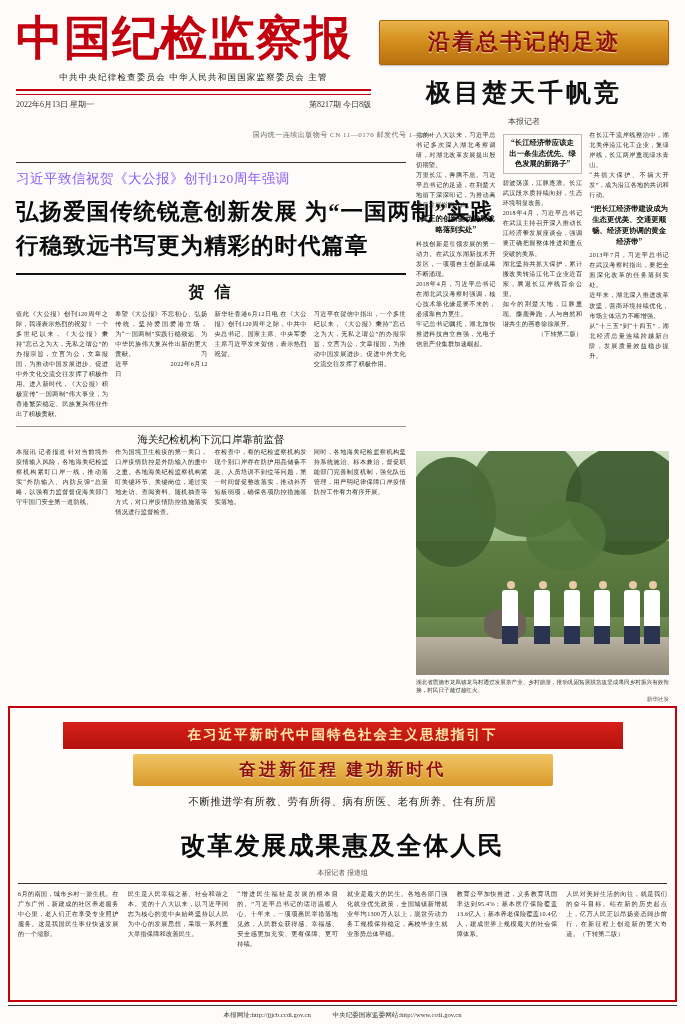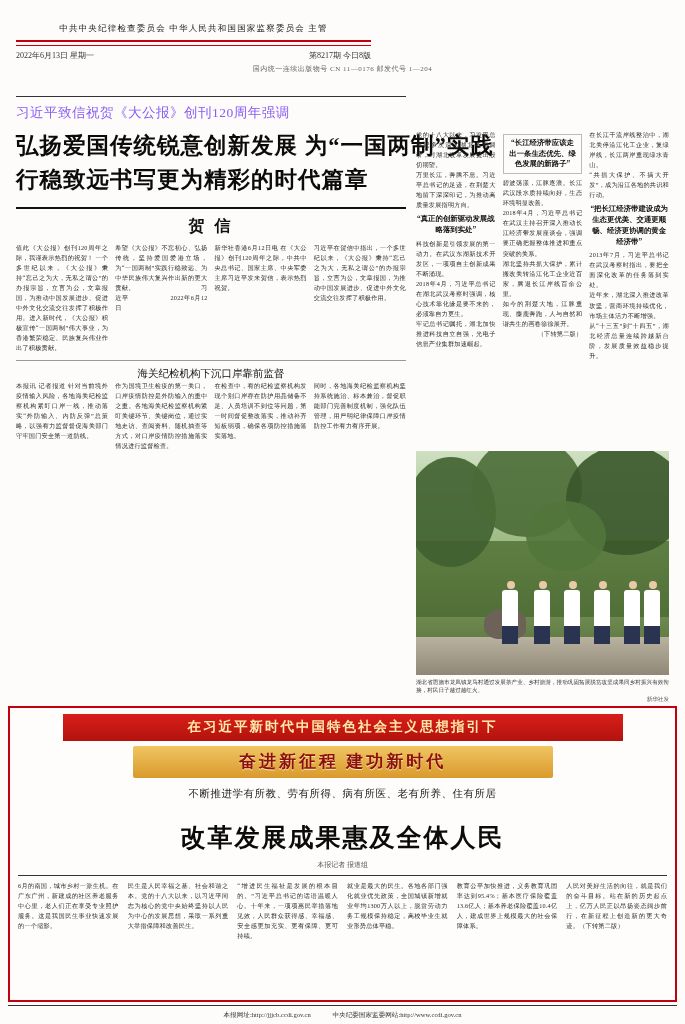--- a/index.html
+++ b/index.html
@@ -226,21 +226,21 @@
   
   .feature{
     position:absolute;
     left:8px;
     top:706px;
     width:669px;
     height:296px;
     border:2px solid #c3000d;
     background:#fffdfb;
     box-sizing:border-box;
-    padding:6px 8px;
+    padding:14px 8px;
   }
   .feat-banner{
     margin:0 auto;
     width:560px;
     background:linear-gradient(180deg,#d81f1a 0%,#b3120d 100%);
     text-align:center;
     padding:4px 0 5px 0;
     position:relative;
   }
   .feat-banner-text{
@@ -311,28 +311,36 @@
     border-top:1px solid #333;
   }
 </style>
 </head>
 <body>
 
 <div class="page">
 
   <div class="masthead">
     <div class="mast-left">
+      <div class="paper-title">中国纪检监察报</div>
       <div class="paper-sub">中共中央纪律检查委员会  中华人民共和国国家监察委员会  主管</div>
       <div class="mast-rule"></div>
       <div class="mast-info">
         <span>2022年6月13日  星期一</span>
         <span>第8217期  今日8版</span>
       </div>
     </div>
 
+    <div class="mast-right">
+      <div class="banner">
+        <div class="banner-text">沿着总书记的足迹</div>
+      </div>
+      <div class="banner-head">极目楚天千帆竞</div>
+      <div class="banner-byline">本报记者</div>
+    </div>
   </div>
 
   <div class="codeline">国内统一连续出版物号 CN 11—0176  邮发代号 1—204</div>
   <div class="thin-rule" style="width:390px"></div>
 
   <div class="lead">
     <div style="height:7px"></div>
     <div class="lead-kicker">习近平致信祝贺《大公报》创刊120周年强调</div>
     <div class="lead-h1">弘扬爱国传统锐意创新发展  为“一国两制”实践</div>
     <div class="lead-h1">行稳致远书写更为精彩的时代篇章</div>

